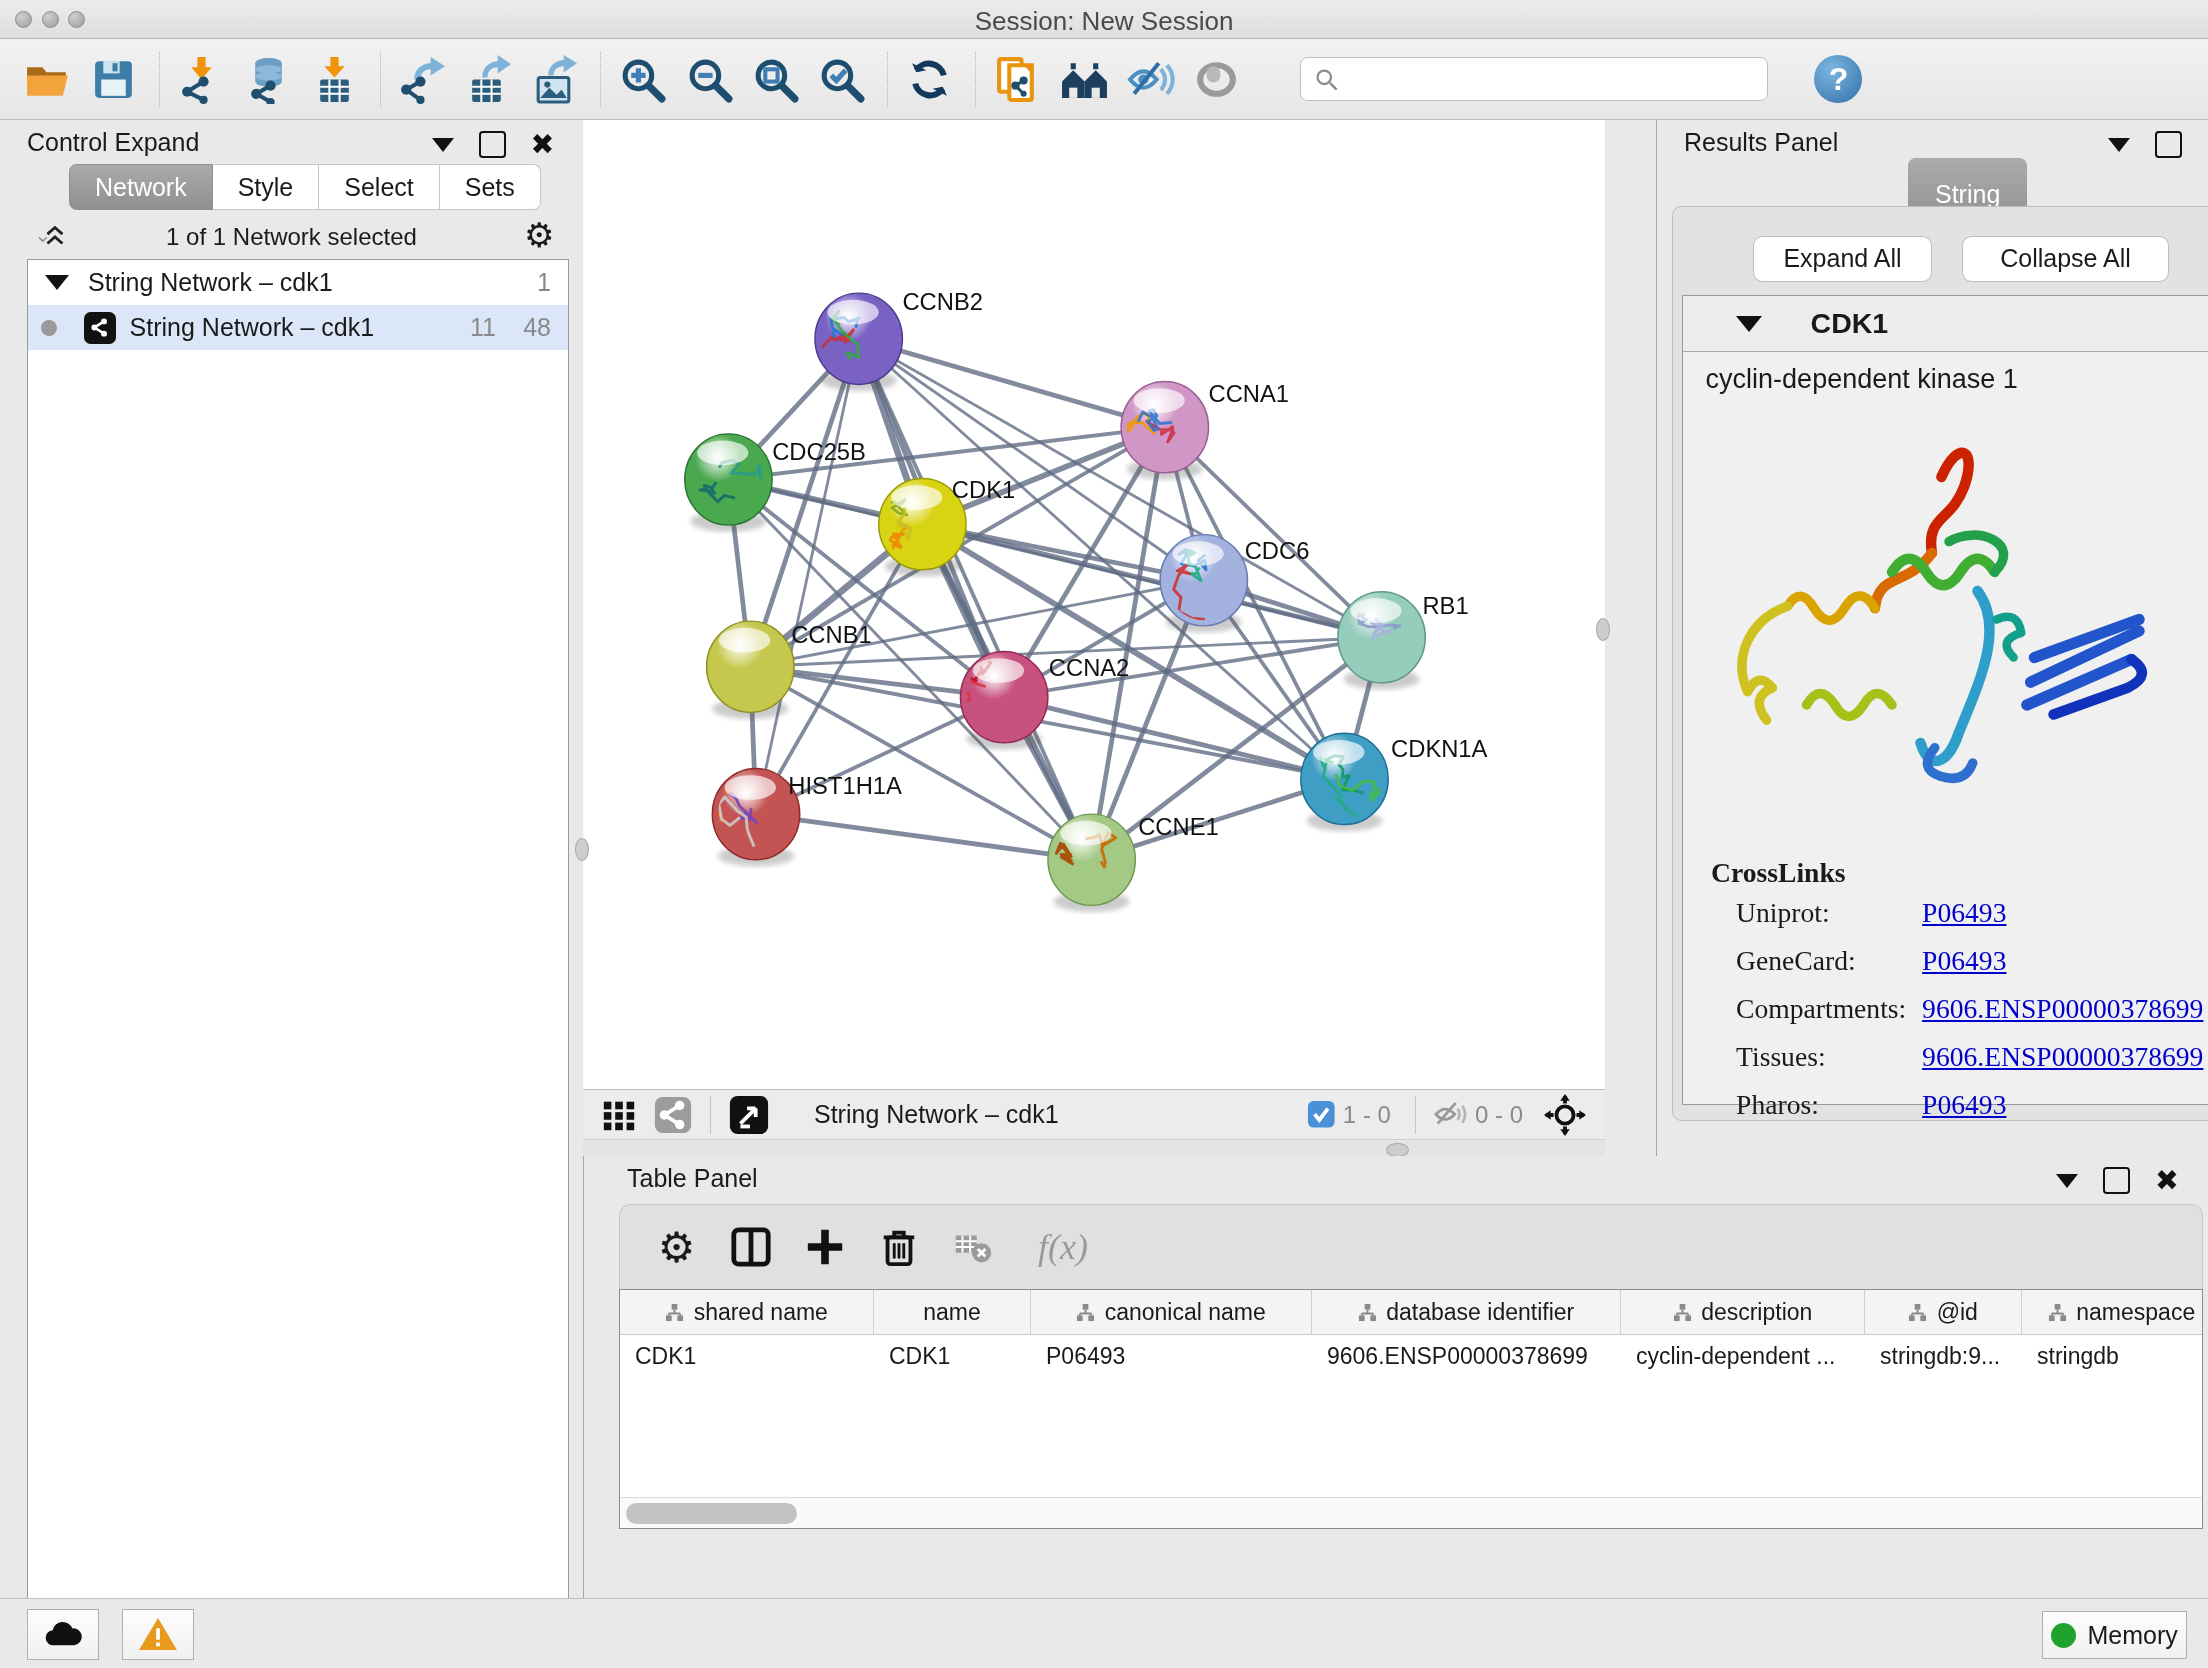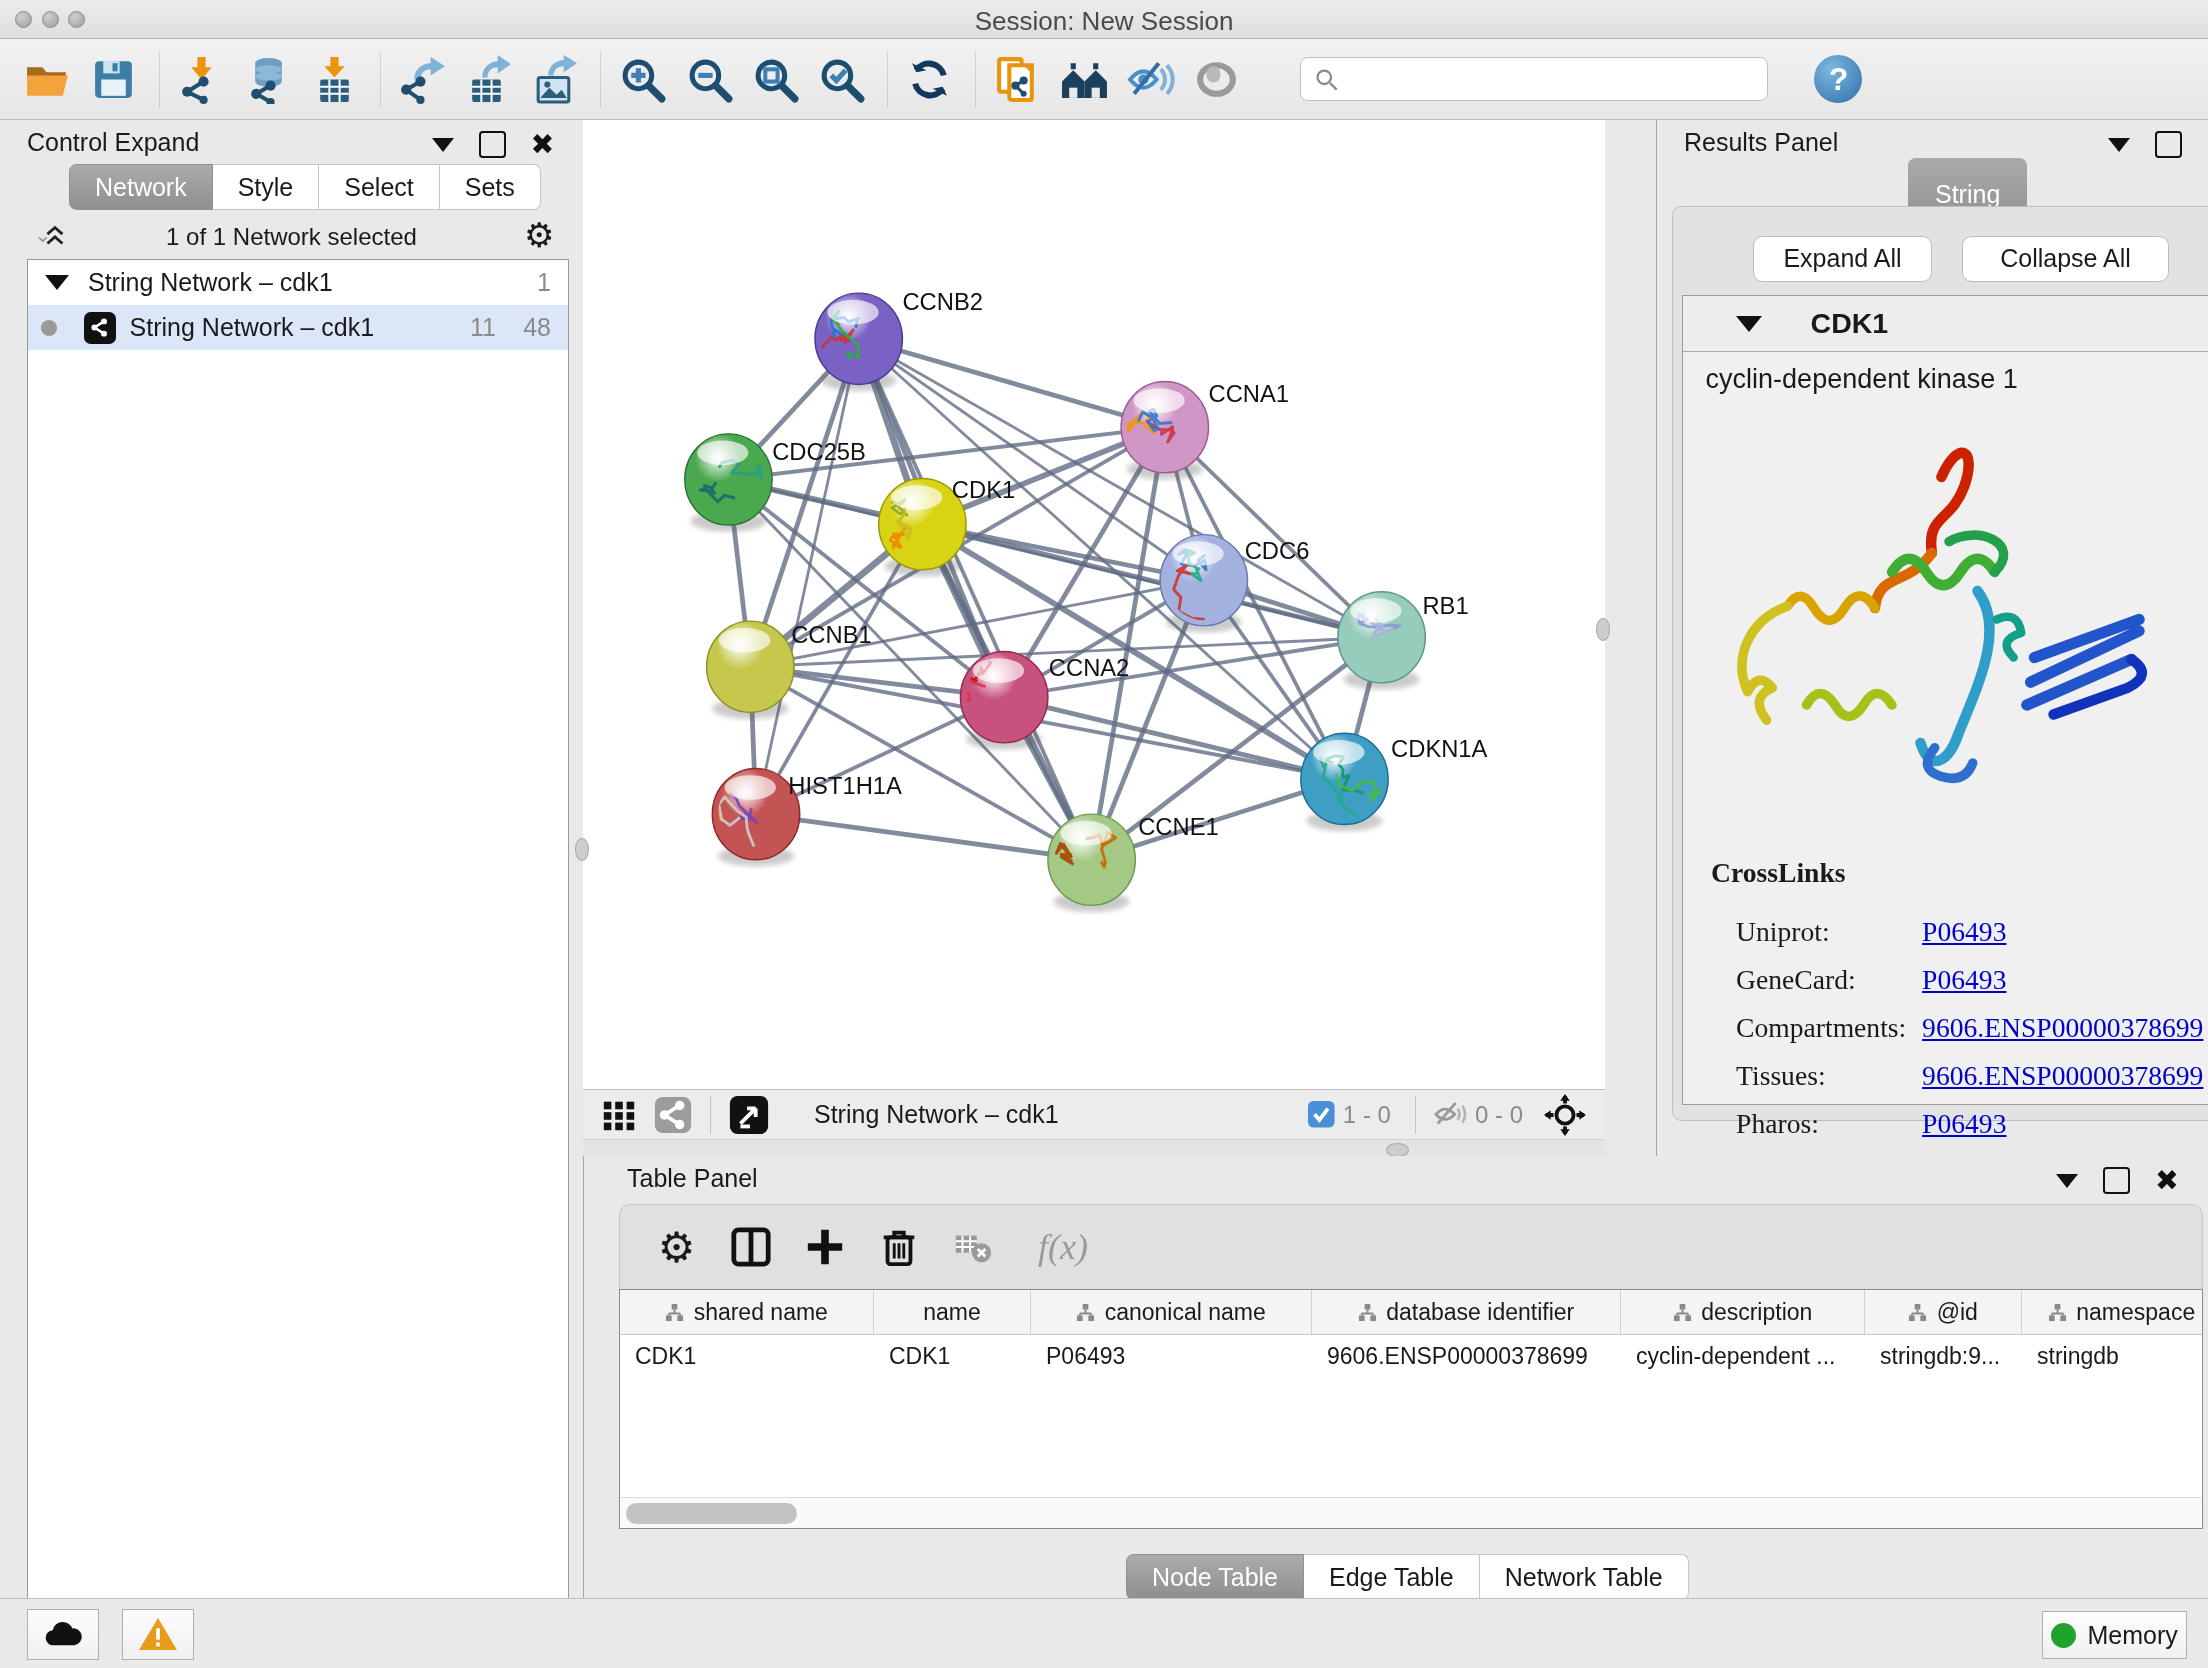--- a/index.html
+++ b/index.html
@@ -65,21 +65,21 @@
   .rbtn{position:absolute;top:28.5px;height:44px;line-height:42px;background:#fff;border:1px solid #bbb;
     border-radius:9.5px;font-size:25px;text-align:center;}
   .rinner{position:absolute;left:8.6px;top:88px;width:544px;height:810px;background:#f0f0f0;border:1.9px solid #9a9a9a;box-sizing:border-box;}
   .rghead{position:absolute;left:0;top:0;width:100%;height:55px;background:#ededed;border-bottom:1.9px solid #aaa;
     display:flex;align-items:center;}
   .rghead .tri{width:0;height:0;border-left:13.3px solid transparent;border-right:13.3px solid transparent;
     border-top:16px solid #111;margin:0 49px 0 53px;}
   .rghead .gene{font-size:28.5px;font-weight:bold;}
   .rdesc{position:absolute;left:23px;top:68px;font-size:27px;}
   .xlinks{position:absolute;left:28.5px;top:561px;font-family:"Liberation Serif","DejaVu Serif",serif;font-size:27.6px;}
-  .xl-title{font-weight:bold;margin-bottom:27px;}
+  .xl-title{font-weight:bold;margin-bottom:8px;}
   .xlrow{display:flex;margin-bottom:16px;}
   .xlrow .lab{width:211px;padding-left:25px;box-sizing:border-box;}
   .xlrow a{color:#0000cc;text-decoration:underline;}
   .rscroll{position:absolute;right:0;top:0;width:16px;height:100%;background:#e6e6e6;border-left:1px solid #b0b0b0;}
   
   .tablepanel{position:absolute;left:583px;top:1156px;width:1625px;height:442px;background:#e9e9e9;border-left:1px solid #a5a5a5;}
   .tp-toolbar{position:absolute;left:35px;top:48px;width:1584px;height:86px;background:#e0e0e0;
     border:1px solid #c6c6c6;border-radius:11.4px 11.4px 0 0;display:flex;align-items:center;padding-left:30px;box-sizing:border-box;}
   .tp-toolbar .tbtn{margin-right:21px;}
   .fx{font-family:"Liberation Serif","DejaVu Serif",serif;font-style:italic;font-size:36px;color:#9a9a9a;}
@@ -802,25 +802,20 @@
           <div class="td" style="width: 281px;">P06493</div>
           <div class="td" style="width: 309px;">9606.ENSP00000378699</div>
           <div class="td" style="width: 244px;">cyclin-dependent ...</div>
           <div class="td" style="width: 157px;">stringdb:9...</div>
           <div class="td" style="width: 200px;">stringdb</div>
         </div>
       <div class="hscroll">
           <div class="hthumb"></div>
         </div>
     </div>
-    <div class="seg tp-tabs">
-      <div class="tab sel">Node Table</div>
-      <div class="tab">Edge Table</div>
-      <div class="tab">Network Table</div>
-    </div>
   </section>
 
   <div class="statusbar">
     <div class="sbtn" style="left:27px;">
       <svg width="42" height="30" viewBox="0 0 44 32">
           <path d="M12 28a8 8 0 0 1-1-16 11 11 0 0 1 21-2 8 8 0 0 1 2 18z" fill="#111"></path>
         </svg>
       </div>
     <div class="sbtn" style="left:122px;">
       <svg width="40" height="36" viewBox="0 0 42 38">

